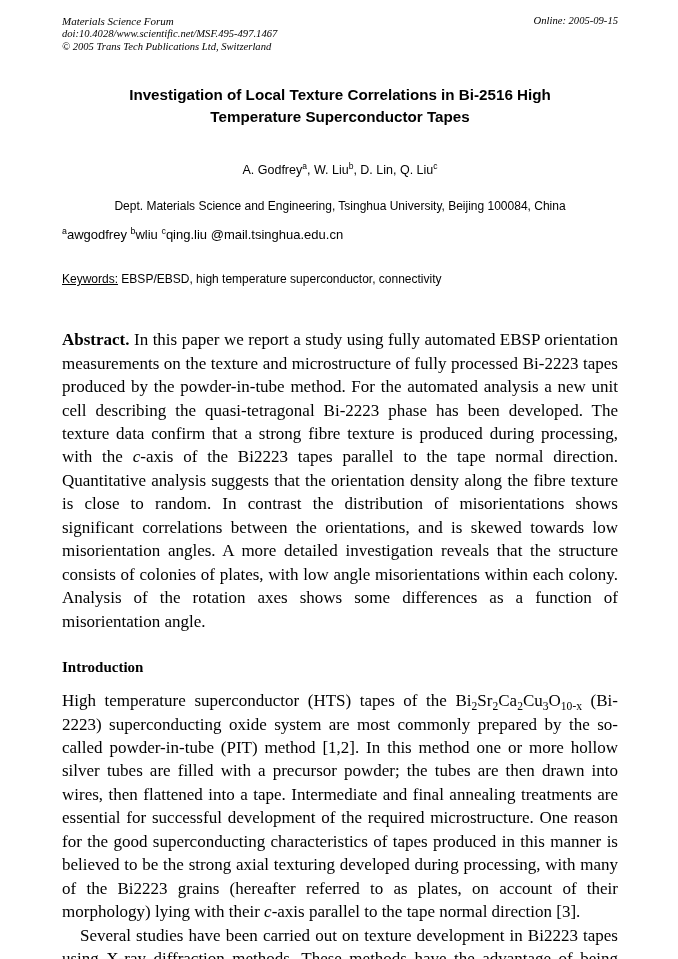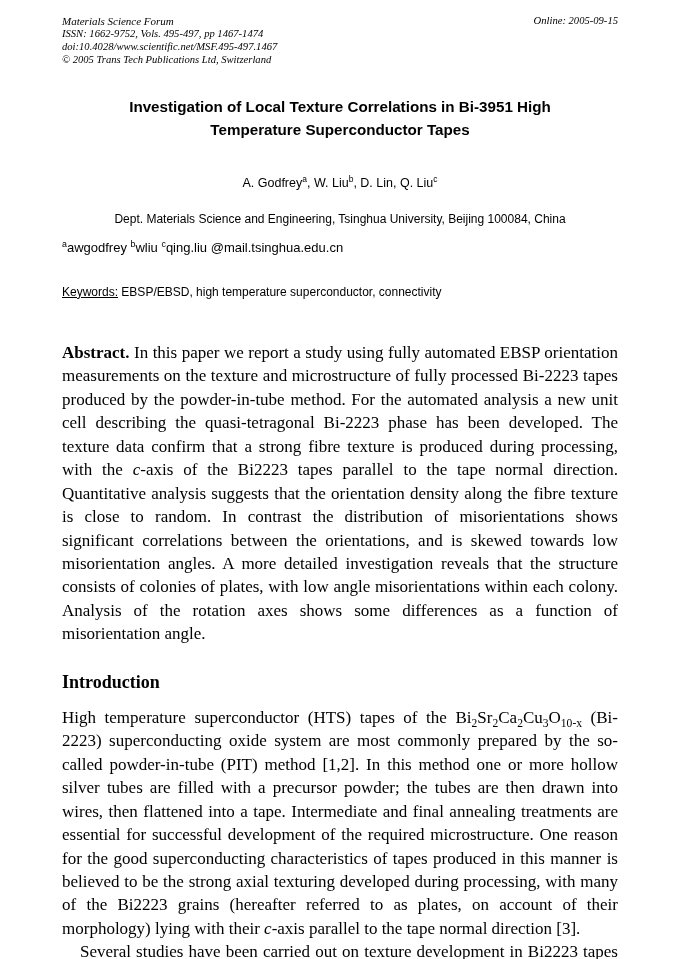--- a/index.html
+++ b/index.html
@@ -33,46 +33,45 @@
   }
   
   .keywords{
     font-family:"Liberation Sans", sans-serif;font-size:12px;margin-top:30px;
   }
   .kw-label{font-weight:normal;text-decoration:underline;}
   
   .body-text{font-size:17px;line-height:1.38;text-align:justify;}
   .abstract{margin-top:42px;}
   .section-heading{
-    font-weight:bold;font-size:18px;margin-top:26px;
+    font-weight:bold;font-size:15px;margin-top:26px;
   }
   .para{margin-top:13px;}
   .para + .para{margin-top:0;}
   .indent{text-indent:18px;margin-top:0;}
   sup{font-size:0.68em;line-height:0;}
   sub{font-size:0.68em;line-height:0;}
   .it{font-style:italic;}
   .bd{font-weight:bold;}
 </style>
 </head>
 <body>
 
 <div class="page">
 
   <div class="hdr">
     <div class="hdr-left">
       <div>Materials Science Forum</div>
-      <div>ISSN: 1662-9752, Vols. 495-497, pp 1467-1474</div>
       <div>doi:10.4028/www.scientific.net/MSF.495-497.1467</div>
       <div>© 2005 Trans Tech Publications Ltd, Switzerland</div>
     </div>
     <div class="hdr-right">Online: 2005-09-15</div>
   </div>
 
-  <div class="title">Investigation of Local Texture Correlations in Bi-3951 High Temperature Superconductor Tapes</div>
+  <div class="title">Investigation of Local Texture Correlations in Bi-2516 High Temperature Superconductor Tapes</div>
 
   <div class="authors"><span>A. Godfrey</span><sup>a</sup><span>, W. Liu</span><sup>b</sup><span>, D. Lin, Q. Liu</span><sup>c</sup></div>
 
   <div class="affil">Dept. Materials Science and Engineering, Tsinghua University, Beijing 100084, China</div>
 
   <div class="email"><sup>a</sup><span>awgodfrey </span><sup>b</sup><span>wliu </span><sup>c</sup><span>qing.liu @mail.tsinghua.edu.cn</span></div>
 
   <div class="keywords">
     <span class="kw-label">Keywords:</span><span> EBSP/EBSD, high temperature superconductor, connectivity</span>
   </div>

